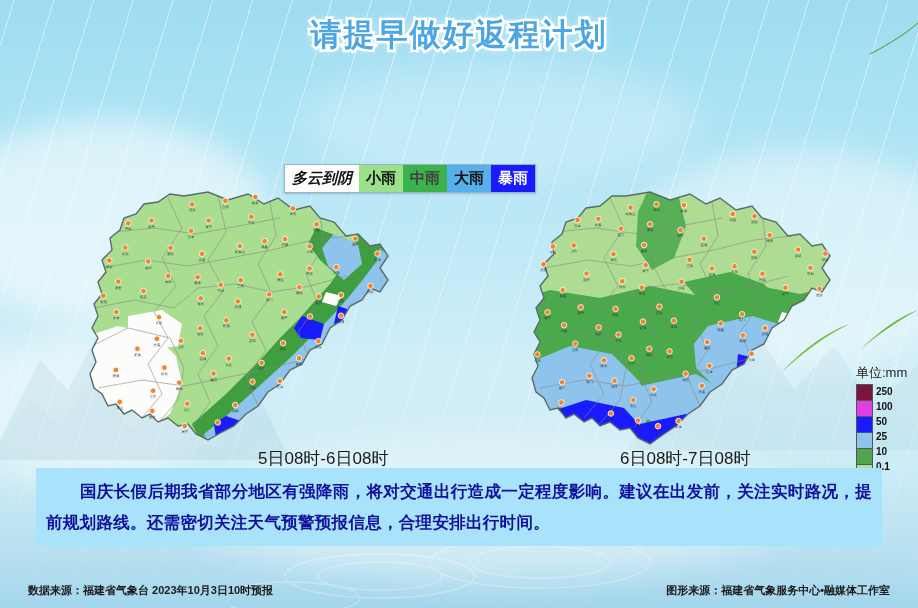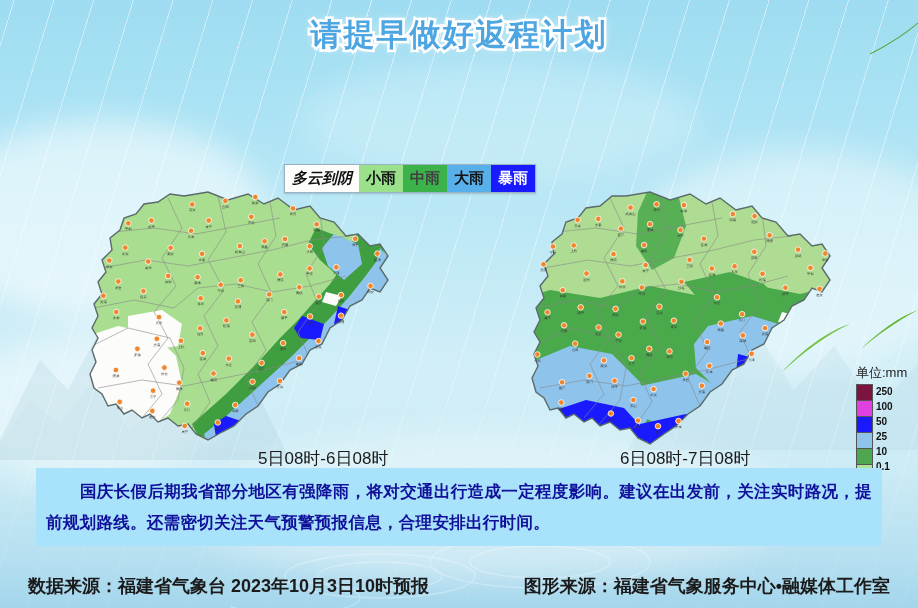--- a/index.html
+++ b/index.html
@@ -92,21 +92,21 @@
     background:#a9e2fb;color:#10109b;font-weight:bold;
     font-size:16.5px;line-height:31px;letter-spacing:.3px;
     padding:8px 10px 8px 10px;box-sizing:border-box;
     font-family:"Liberation Serif","DejaVu Serif",serif;
     text-indent:34px;text-align:justify;
   }
   
   .footer{position:absolute;left:0;bottom:10px;width:918px;
     display:flex;justify-content:space-between;
     padding:0 28px;box-sizing:border-box;
-    font-size:18px;font-weight:bold;color:#1b1b1b;}
+    font-size:11px;font-weight:bold;color:#1b1b1b;}
   .footer span{white-space:nowrap;}
   .tiny{font-size:3.3px;fill:#333;font-family:"Liberation Sans",sans-serif;}
 </style>
 </head>
 <body>
 
 <div class="poster">
 
   <div class="mist m1"></div>
   <div class="mist m2"></div>

